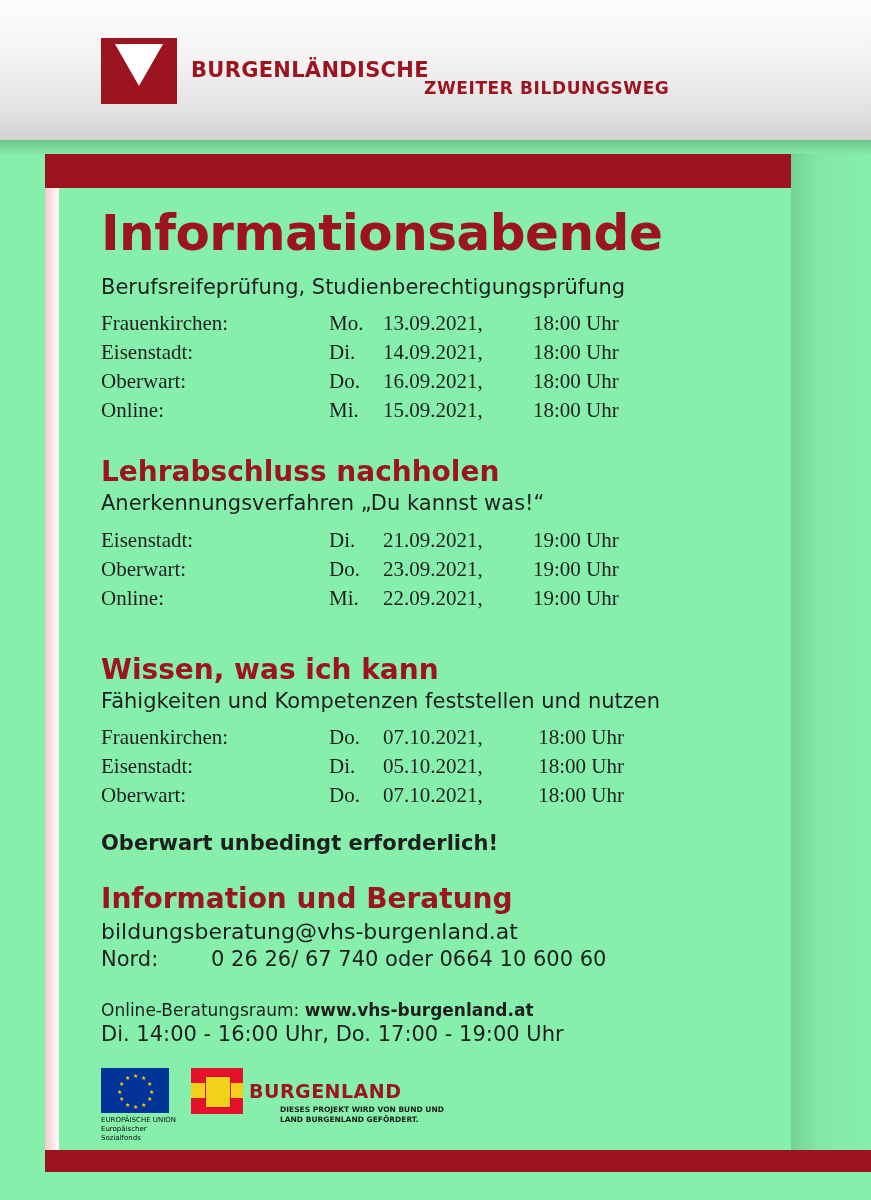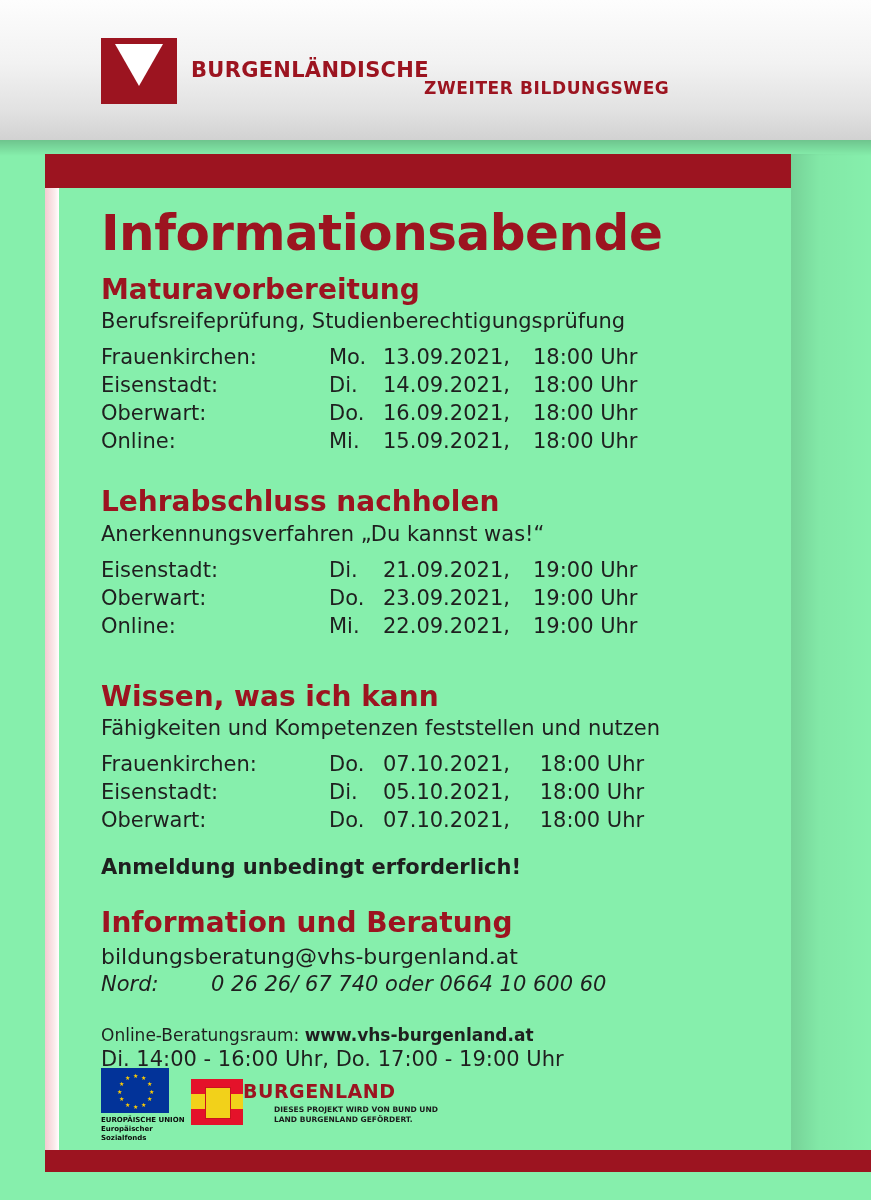--- a/index.html
+++ b/index.html
@@ -148,20 +148,21 @@
   .section-sub {
     font-size: 21px;
     color: #1f1f1f;
     margin: 0 0 10px 0;
     line-height: 1.25;
   }
   table.dates {
     border-collapse: collapse;
     font-size: 21px;
     color: #1f1f1f;
+    font-family: Liberation Serif, serif;
   }
   table.dates td {
     padding: 1px 0 3px 0;
     vertical-align: baseline;
     white-space: pre;
   }
   td.loc { width: 228px; }
   td.day { width: 54px; }
   td.date { width: 150px; }
   td.time { }
@@ -183,21 +184,20 @@
   .contact-mail {
     font-size: 22px;
     color: #1f1f1f;
     margin-top: 4px;
   }
   table.phones {
     border-collapse: collapse;
     font-size: 21px;
     color: #1f1f1f;
     margin-top: 2px;
-    font-style: italic;
   }
   table.phones td { padding: 1px 0; vertical-align: baseline; white-space: pre; }
   td.phone-label { width: 110px; }
 
   .online-line {
     margin-top: 28px;
     font-size: 17px;
     color: #1f1f1f;
   }
   .online-line b { font-weight: bold; }
@@ -235,24 +235,24 @@
     width: 4px; height: 4px;
     color: #ffcc00;
     font-size: 6px;
     line-height: 4px;
   }
   .eu-caption {
     margin-top: 3px;
     font-size: 7px;
     line-height: 1.25;
     color: #0a0a0a;
-    font-weight: bold;
+    font-weight: normal;
     width: 86px;
   }
-  .bgld-logo { display: flex; align-items: flex-end; gap: 0; }
+  .bgld-logo { display: flex; align-items: flex-start; gap: 6px; }
   .bgld-shield {
     width: 52px;
     height: 46px;
     background: linear-gradient(to bottom, #e4122a 0%, #e4122a 33%, #f2d11a 33%, #f2d11a 66%, #e4122a 66%, #e4122a 100%);
     position: relative;
   }
   .bgld-shield:after {
     content: "";
     position: absolute;
     left: 14px; top: 8px;
@@ -298,21 +298,20 @@
   <div class="red-bar-top"></div>
   <div class="side-rail"></div>
   <div class="right-shadow"></div>
   <div class="red-bar-bottom"></div>
 
   <div class="content">
 
     <h1 class="main-title">Informationsabende</h1>
 
     <div class="section">
-      <div class="section-title">Maturavorbereitung</div>
       <div class="section-sub">Berufsreifeprüfung, Studienberechtigungsprüfung</div>
       <table class="dates">
         <tbody>
             <tr>
           <td class="loc">Frauenkirchen:</td>
           <td class="day">Mo.</td>
           <td class="date">13.09.2021,</td>
           <td class="time">18:00 Uhr</td>
         </tr>
         <tr>
@@ -384,21 +383,21 @@
         <tr>
           <td class="loc">Oberwart:</td>
           <td class="day">Do.</td>
           <td class="date">07.10.2021,</td>
           <td class="time"> 18:00 Uhr</td>
         </tr>
       </tbody>
         </table>
     </div>
 
-    <div class="note">Anmeldung unbedingt erforderlich!</div>
+    <div class="note">Oberwart unbedingt erforderlich!</div>
 
     <div class="contact-title">Information und Beratung</div>
     <div class="contact-mail">bildungsberatung@vhs-burgenland.at</div>
     <table class="phones">
       <tbody>
           <tr>
         <td class="phone-label">Nord:</td>
         <td>0 26 26/ 67 740 oder 0664 10 600 60</td>
       </tr>
     </tbody>

